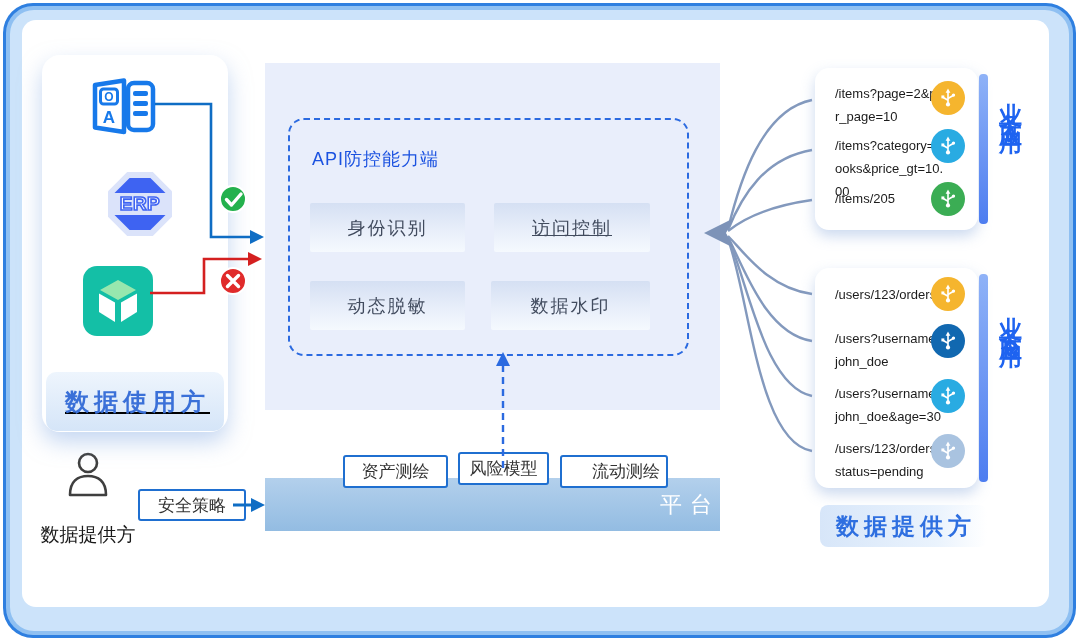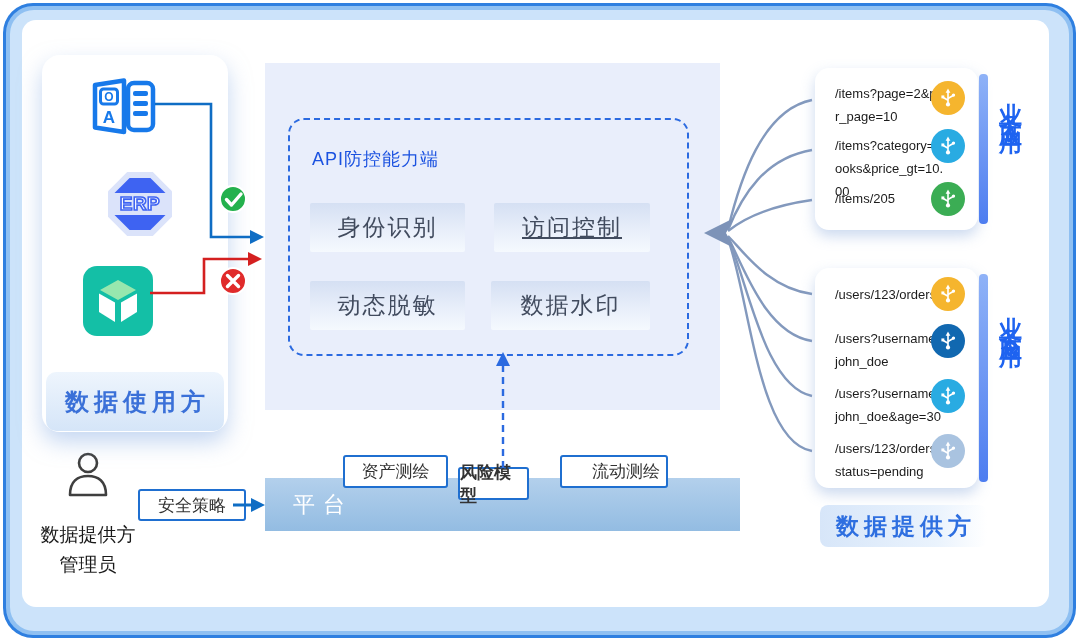--- a/index.html
+++ b/index.html
@@ -9,41 +9,41 @@
   
   .frame1{inset:3px;border-radius:30px;background:#2e7fe0;}
   .frame2{inset:6px;border-radius:27px;background:#8fc0f2;}
   .frame3{inset:10px;border-radius:24px;background:#cce3fa;}
   .canvas{top:20px;left:22px;right:30px;bottom:34px;border-radius:14px;background:#fff;}
 
   
   .consumer-card{left:42px;top:55px;width:186px;height:377px;background:#fff;border-radius:18px;
        box-shadow:0 10px 22px rgba(140,175,230,.50);}
   .consumer-band{left:46px;top:372px;width:178px;height:59px;border-radius:10px;
-       background:linear-gradient(180deg,#eef5fd,#d5e5f8);display:flex;align-items:center;justify-content:center;}
+       background:linear-gradient(180deg,#eef5fd,#d5e5f8);display:flex;align-items:center;justify-content:center;text-decoration:underline;}
   .consumer-band span{font-size:24px;font-weight:800;color:#3a70d8;letter-spacing:5px;text-indent:5px;}
 
   .erp{left:88px;top:172px;width:64px;height:64px;
        clip-path:polygon(30% 0,70% 0,100% 30%,100% 70%,70% 100%,30% 100%,0 70%,0 30%);background:#dbe3fa;margin-left:20px;}
   .erp-inner{position:absolute;inset:6px;
        clip-path:polygon(30% 0,70% 0,100% 30%,100% 70%,70% 100%,30% 100%,0 70%,0 30%);background:#3e63f2;}
   .erp-stripe{position:absolute;left:6px;right:6px;top:21px;height:22px;background:#dbe3fa;}
   .erp-text{position:absolute;inset:0;display:flex;align-items:center;justify-content:center;
        font-size:19px;font-weight:800;color:#fff;-webkit-text-stroke:1.6px #3e63f2;letter-spacing:.5px;}
 
   
   .panel{left:265px;top:63px;width:455px;height:347px;background:#e9eefb;}
   .dashed-box{left:288px;top:118px;width:397px;height:234px;border:2px dashed #2b6ae0;border-radius:16px;}
   .panel-title{left:312px;top:147px;font-size:18px;font-weight:400;color:#1b52e0;letter-spacing:1px;}
   .cap{height:49px;background:linear-gradient(180deg,#d5e0f3 0%,#e8eefa 55%,#f5f9fe 100%);
-       display:flex;align-items:center;justify-content:center;font-size:23px;color:#414b5e;letter-spacing:2px;border-radius:2px;}
+       display:flex;align-items:center;justify-content:center;font-size:18px;color:#414b5e;letter-spacing:2px;border-radius:2px;}
 
   
   .platform{left:265px;top:478px;width:455px;height:53px;background:linear-gradient(180deg,#b3d0ec,#93bce2);
-       display:flex;align-items:center;justify-content:flex-start;padding-left:20px;}
+       display:flex;align-items:center;justify-content:flex-end;}
   .platform span{color:#fff;font-size:22px;letter-spacing:8px;text-indent:8px;}
   .module{height:33px;background:#fff;border:2px solid #1f6fd0;border-radius:3px;
        display:flex;align-items:center;justify-content:center;font-size:17px;color:#333;box-sizing:border-box;}
   .policy{left:138px;top:489px;width:108px;height:32px;}
 
   .admin-text{width:130px;text-align:center;font-size:19px;color:#1a1a1a;}
 
   
   .ep-card{width:163px;background:#fff;border-radius:14px;box-shadow:0 6px 14px rgba(140,170,220,.45);}
   .ep-bar{width:9px;border-radius:4px;background:linear-gradient(180deg,#8fb2f7,#4d7df0);}
@@ -73,32 +73,31 @@
   <div class="abs panel-title">API防控能力端</div>
   <div class="abs cap" style="left:310px;top:203px;width:155px;">身份识别</div>
   <div class="abs cap" style="left:494px;top:203px;width:156px;text-decoration:underline;">访问控制</div>
   <div class="abs cap" style="left:491px;top:281px;width:159px;">数据水印</div>
   <div class="abs cap" style="left:310px;top:281px;width:155px;">动态脱敏</div>
 
   <div class="abs platform">
       <span>平台</span>
     </div>
   <div class="abs module" style="left:343px;top:455px;width:105px;">资产测绘</div>
-  <div class="abs module" style="left:458px;top:467px;width:71px;font-weight:bold;">风险模型</div>
+  <div class="abs module" style="left:458px;top:452px;width:91px;">风险模型</div>
   <div class="abs module" style="left:560px;top:455px;width:108px;padding-left:24px;">流动测绘</div>
   <div class="abs module policy">安全策略</div>
 
   <svg class="abs" style="left:62px;top:450px;" width="52" height="52" viewBox="0 0 52 52">
     <g fill="none" stroke="#3f3f3f" stroke-width="2.6" stroke-linejoin="round" stroke-linecap="round">
       <circle cx="26" cy="13" r="9"></circle>
       <path d="M8 45 C8 31 16 26 26 26 C36 26 44 31 44 45 Z"></path>
     </g>
   </svg>
   <div class="abs admin-text" style="left:23px;top:522px;">数据提供方</div>
-  <div class="abs admin-text" style="left:23px;top:552px;">管理员</div>
 
   <div class="abs consumer-card"></div>
   <div class="abs consumer-band">
     <span>数据使用方</span>
   </div>
 
   <svg class="abs" style="left:86px;top:76px;" width="72" height="62" viewBox="0 0 72 62">
     <g fill="none" stroke="#1779ea" stroke-width="4.5" stroke-linejoin="round">
       <path d="M9 9 L38 4.5 L38 56 L9 51.5 Z"></path>
       <rect x="42" y="7" width="25" height="47" rx="6"></rect>

